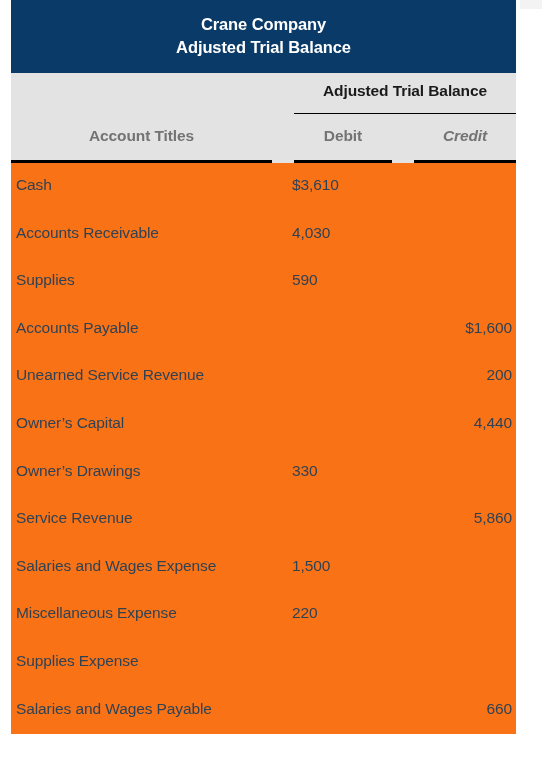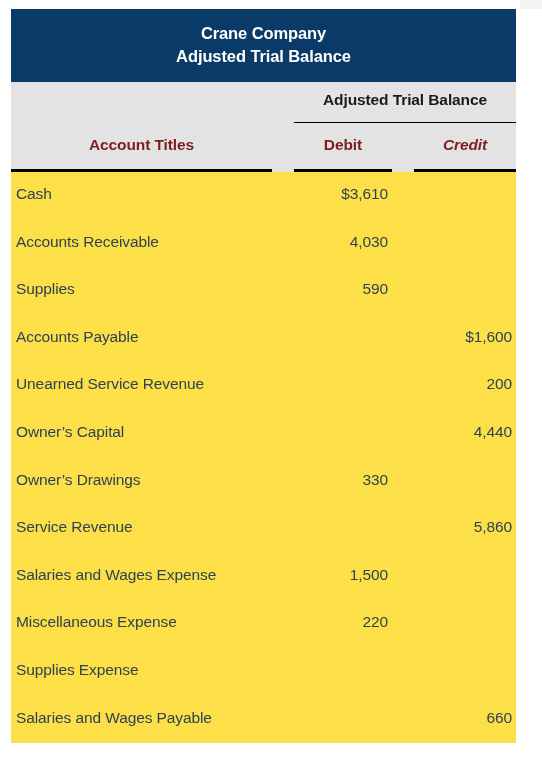--- a/index.html
+++ b/index.html
@@ -28,21 +28,21 @@
     top: 0;
     right: 0;
     width: 22px;
     height: 9px;
     background: #f3f3f3;
   }
 
   .sheet {
     position: absolute;
     left: 11px;
-    top: 9px;
+    top: 0;
     width: 505px;
   }
 
   
   .title-block {
     background: #0a3a68;
     color: #ffffff;
     text-align: center;
     padding: 13px 10px 14px 10px;
     box-sizing: border-box;
@@ -81,21 +81,21 @@
     width: 222px;
     height: 1px;
     background: #000000;
   }
 
   .col-head {
     position: absolute;
     top: 54px;
     font-size: 15.5px;
     font-weight: bold;
-    color: #7f1d1d;
+    color: #737373;
     letter-spacing: -0.1px;
     white-space: nowrap;
     text-align: center;
   }
   .col-head.accounts { left: 0px;   width: 261px; }
   .col-head.debit    { left: 283px; width: 98px;  }
   .col-head.credit   { left: 403px; width: 102px; font-style: italic; }
 
   .rule {
     position: absolute;
@@ -103,37 +103,37 @@
     background: #000000;
     bottom: 0;
   }
   .rule.accounts { left: 0px;   width: 261px; }
   .rule.debit    { left: 283px; width: 98px;  }
   .rule.credit   { left: 403px; width: 102px; }
 
   
   .rows {
     position: relative;
-    background: #fde047;
+    background: #f97316;
   }
   .row {
     position: relative;
     height: 47.6px;
   }
   .cell {
     position: absolute;
     top: 12px;
     font-size: 15.5px;
     color: #2f4254;
     letter-spacing: -0.1px;
     white-space: nowrap;
     line-height: 20px;
   }
   .cell.title  { left: 5px;   text-align: left; }
-  .cell.debit  { left: 281px; width: 96px;  text-align: right; }
+  .cell.debit  { left: 281px; width: 96px;  text-align: left; }
   .cell.credit { left: 401px; width: 100px; text-align: right; }
 </style>
 </head>
 <body>
 
 <div class="page">
 
   <div class="scroll-sliver"></div>
 
   <div class="sheet">

